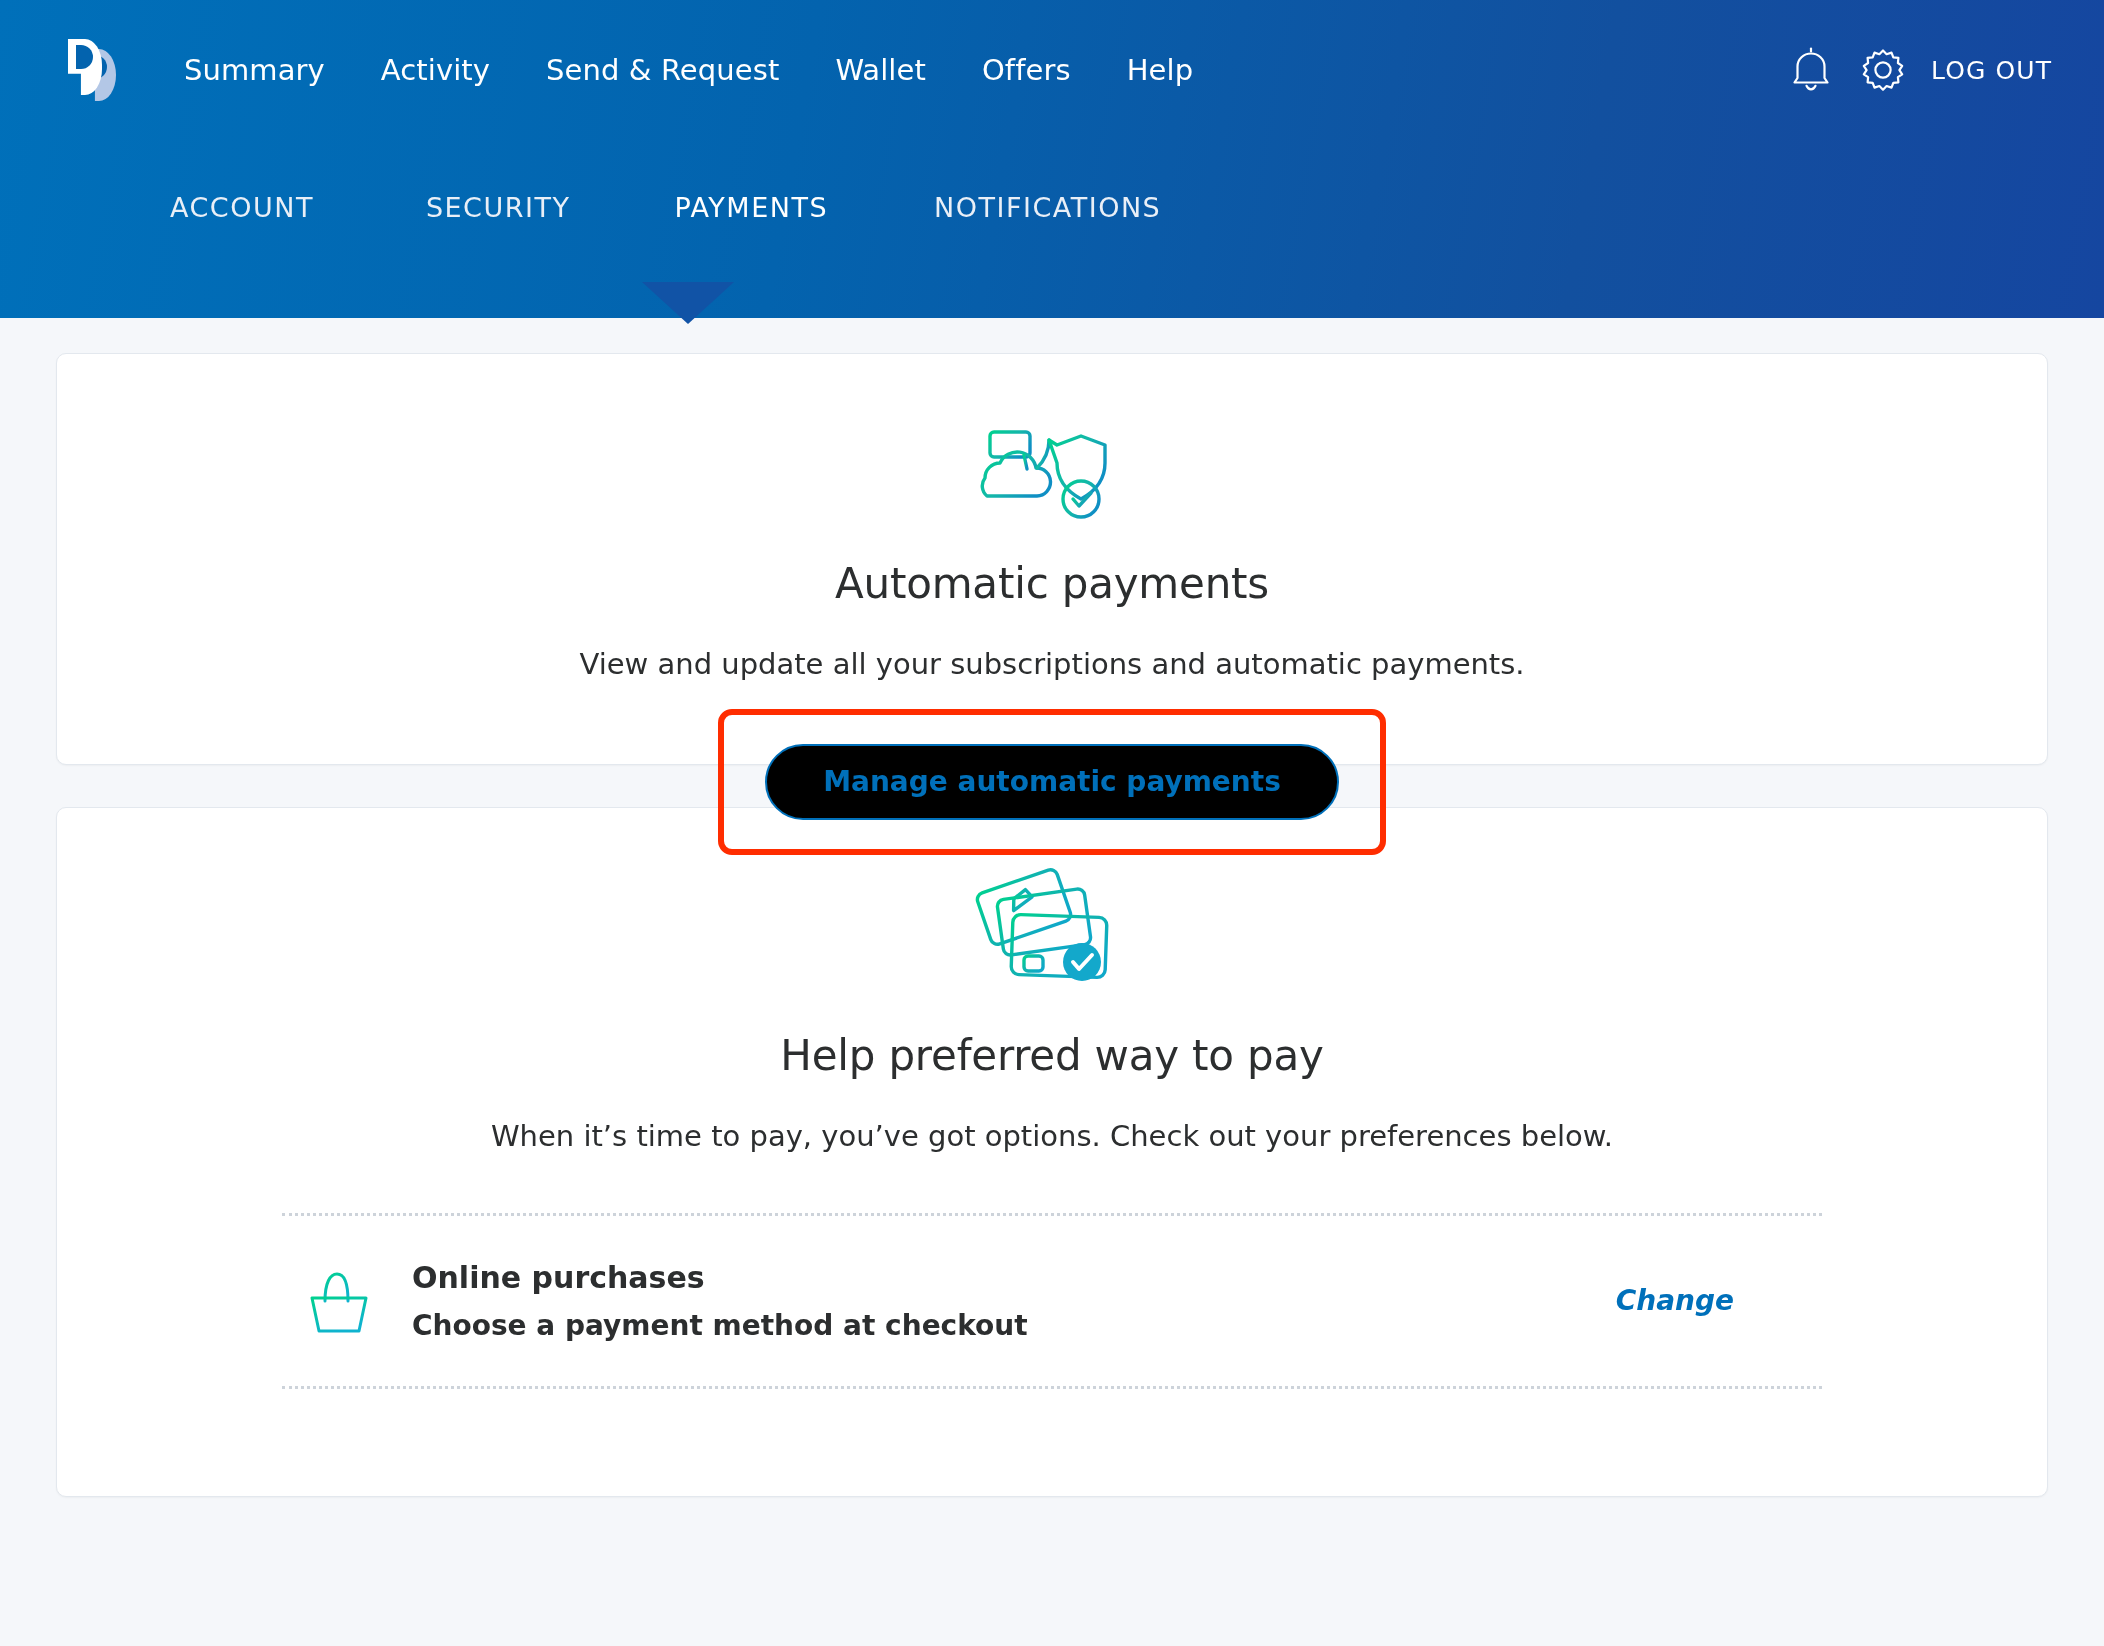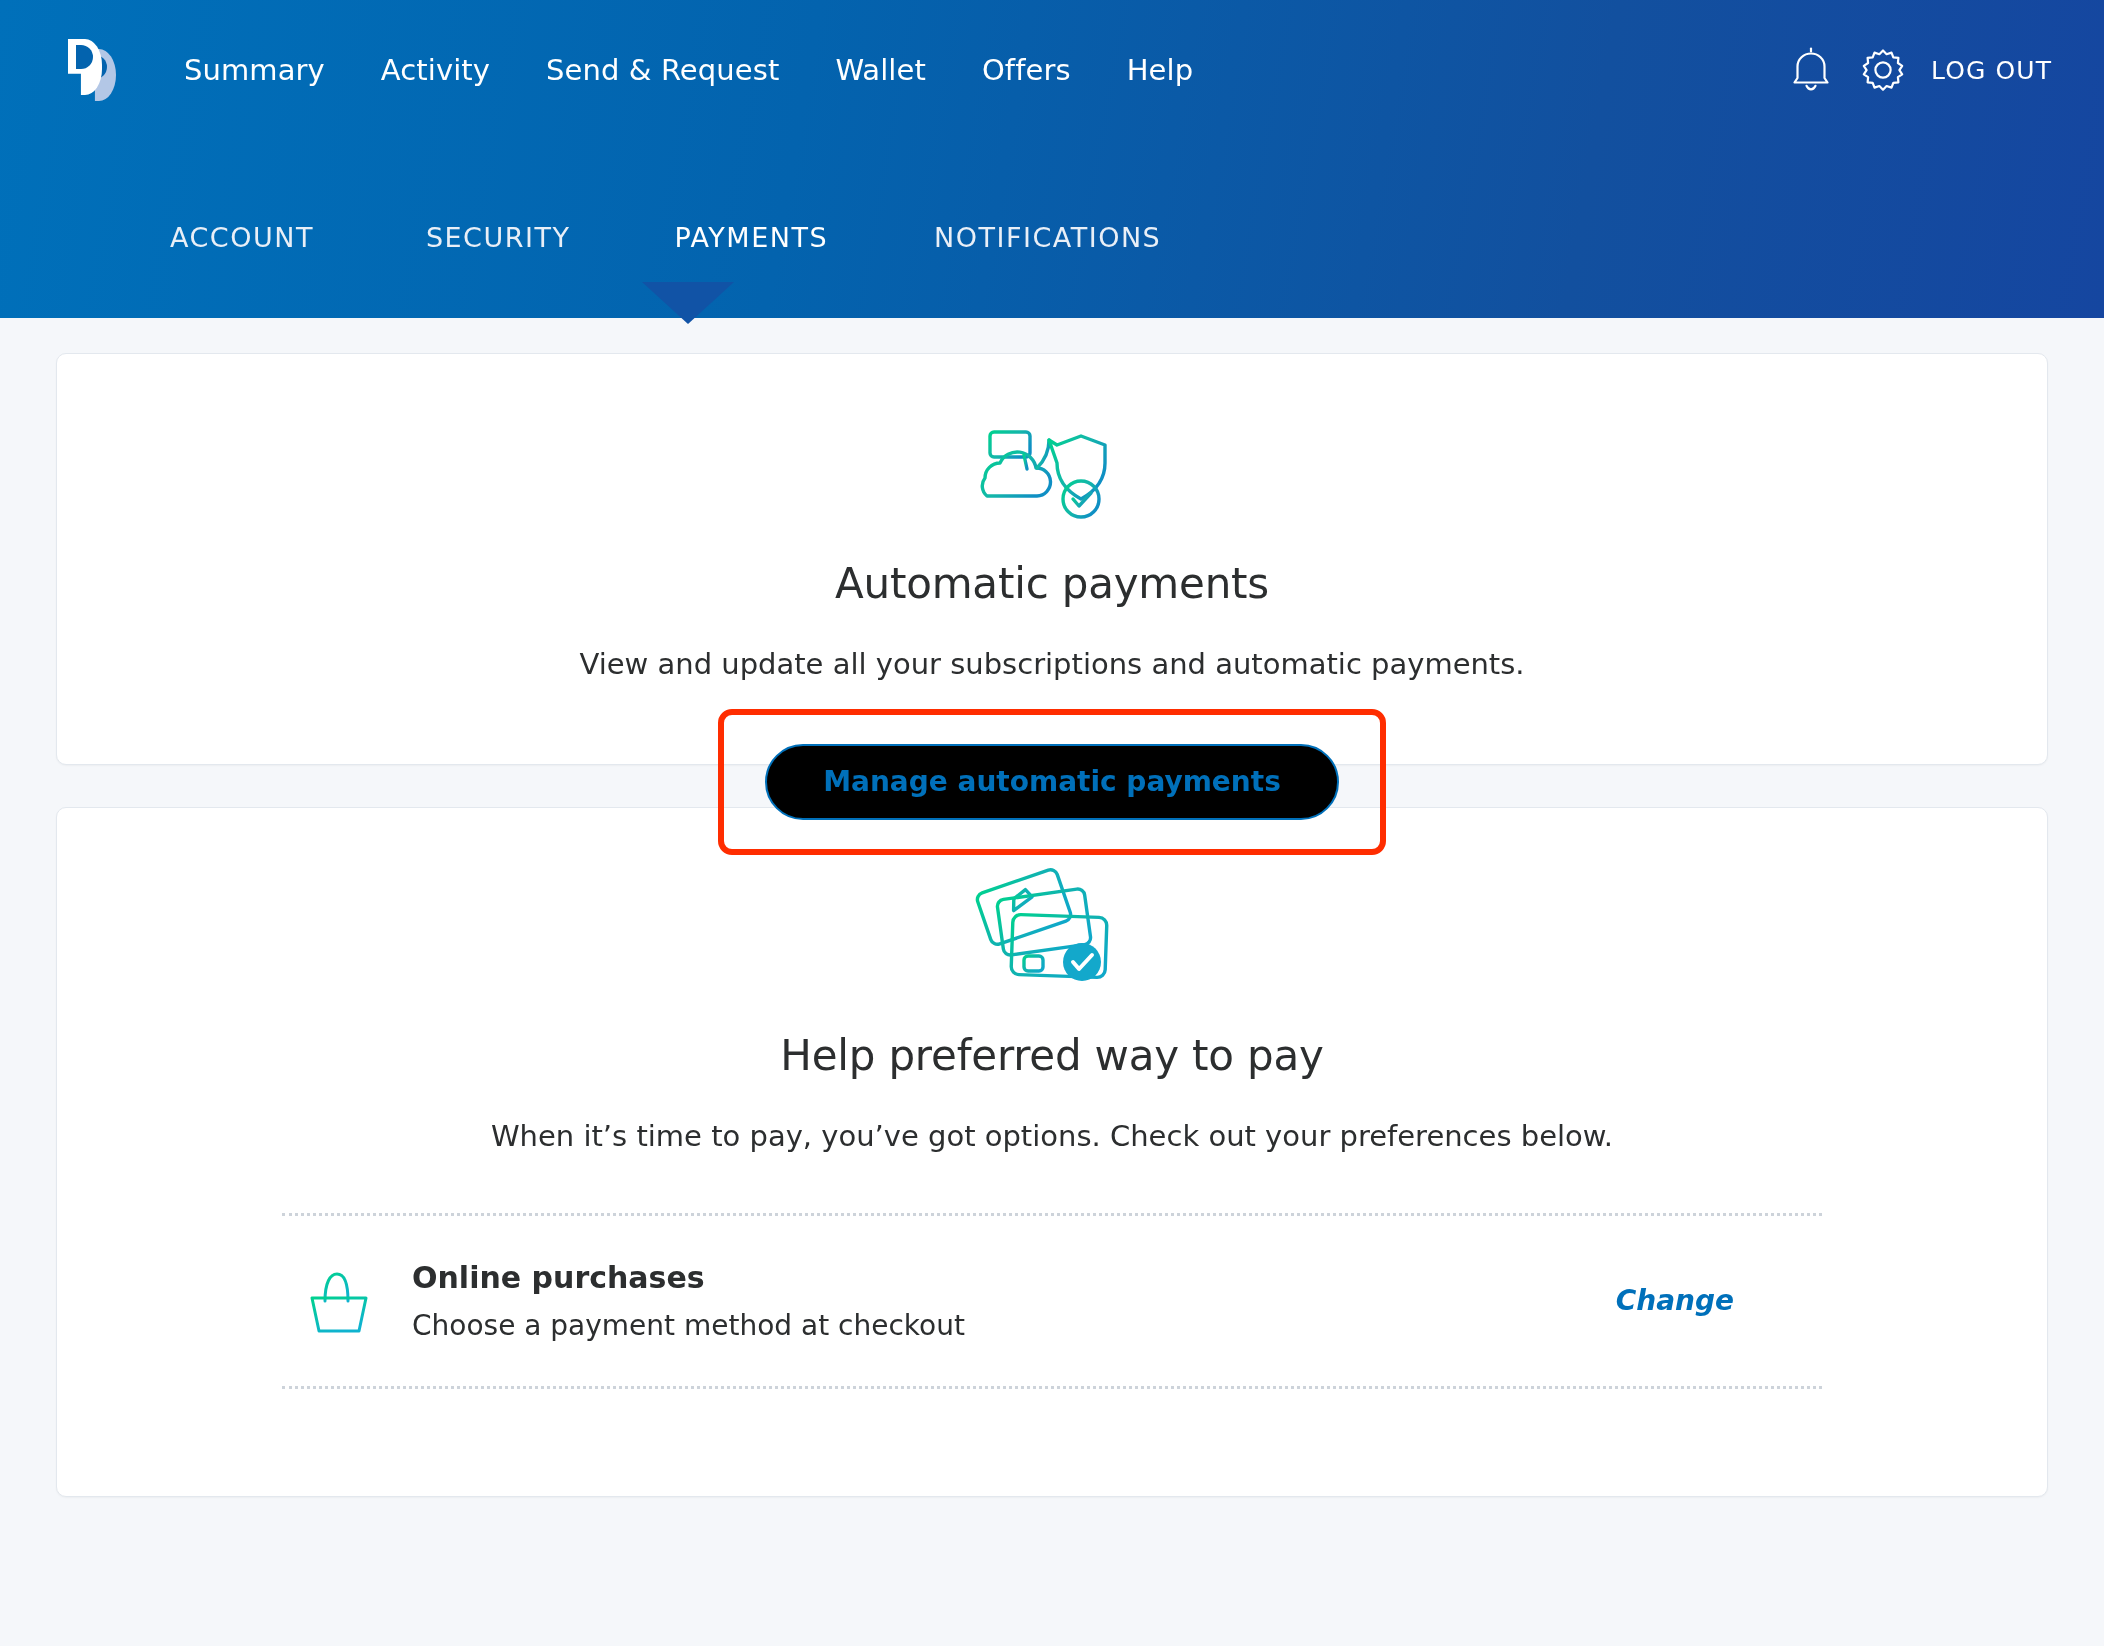--- a/index.html
+++ b/index.html
@@ -61,21 +61,21 @@
   }
   .icon-btn { width:48px; height:48px; display:flex; align-items:center; justify-content:center; }
   .logout-link {
     color:#ffffff; text-decoration:none;
     font-size:25px; letter-spacing:1.1px; font-weight:400;
     white-space:nowrap;
   }
 
   .subnav {
     height:142px;
-    display:flex; align-items:center;
+    display:flex; align-items:flex-start;
     padding-left:170px; padding-top:52px;
     position:relative;
   }
   .subnav a {
     color:#e9eff7; text-decoration:none;
     font-size:27px; letter-spacing:1.5px;
     padding:0 0; margin-right:0;
     white-space:nowrap;
   }
   .subnav .nav-gap-1 { margin-right:112px; }
@@ -148,21 +148,21 @@
     border-top:3px dotted #cdd3da;
     height:0;
   }
   .pref-row {
     display:flex; align-items:center;
     padding:43px 14px 43px 14px;
   }
   .pref-icon { width:86px; flex:none; display:flex; justify-content:center; }
   .pref-text { margin-left:30px; flex:1; }
   .pref-title { font-size:30px; font-weight:700; color:#2c2e2f; line-height:1.25; }
-  .pref-sub { font-size:28px; font-weight:400; color:#2c2e2f; margin-top:11px; line-height:1.25; }
+  .pref-sub { font-size:28px; font-weight:700; color:#2c2e2f; margin-top:11px; line-height:1.25; }
   .pref-action {
     font-size:28px; font-weight:700; color:#0070ba;
     text-decoration:none; white-space:nowrap; padding-right:74px;font-style:italic;
   }
 </style>
 </head>
 <body>
 
 <div class="header">
 

